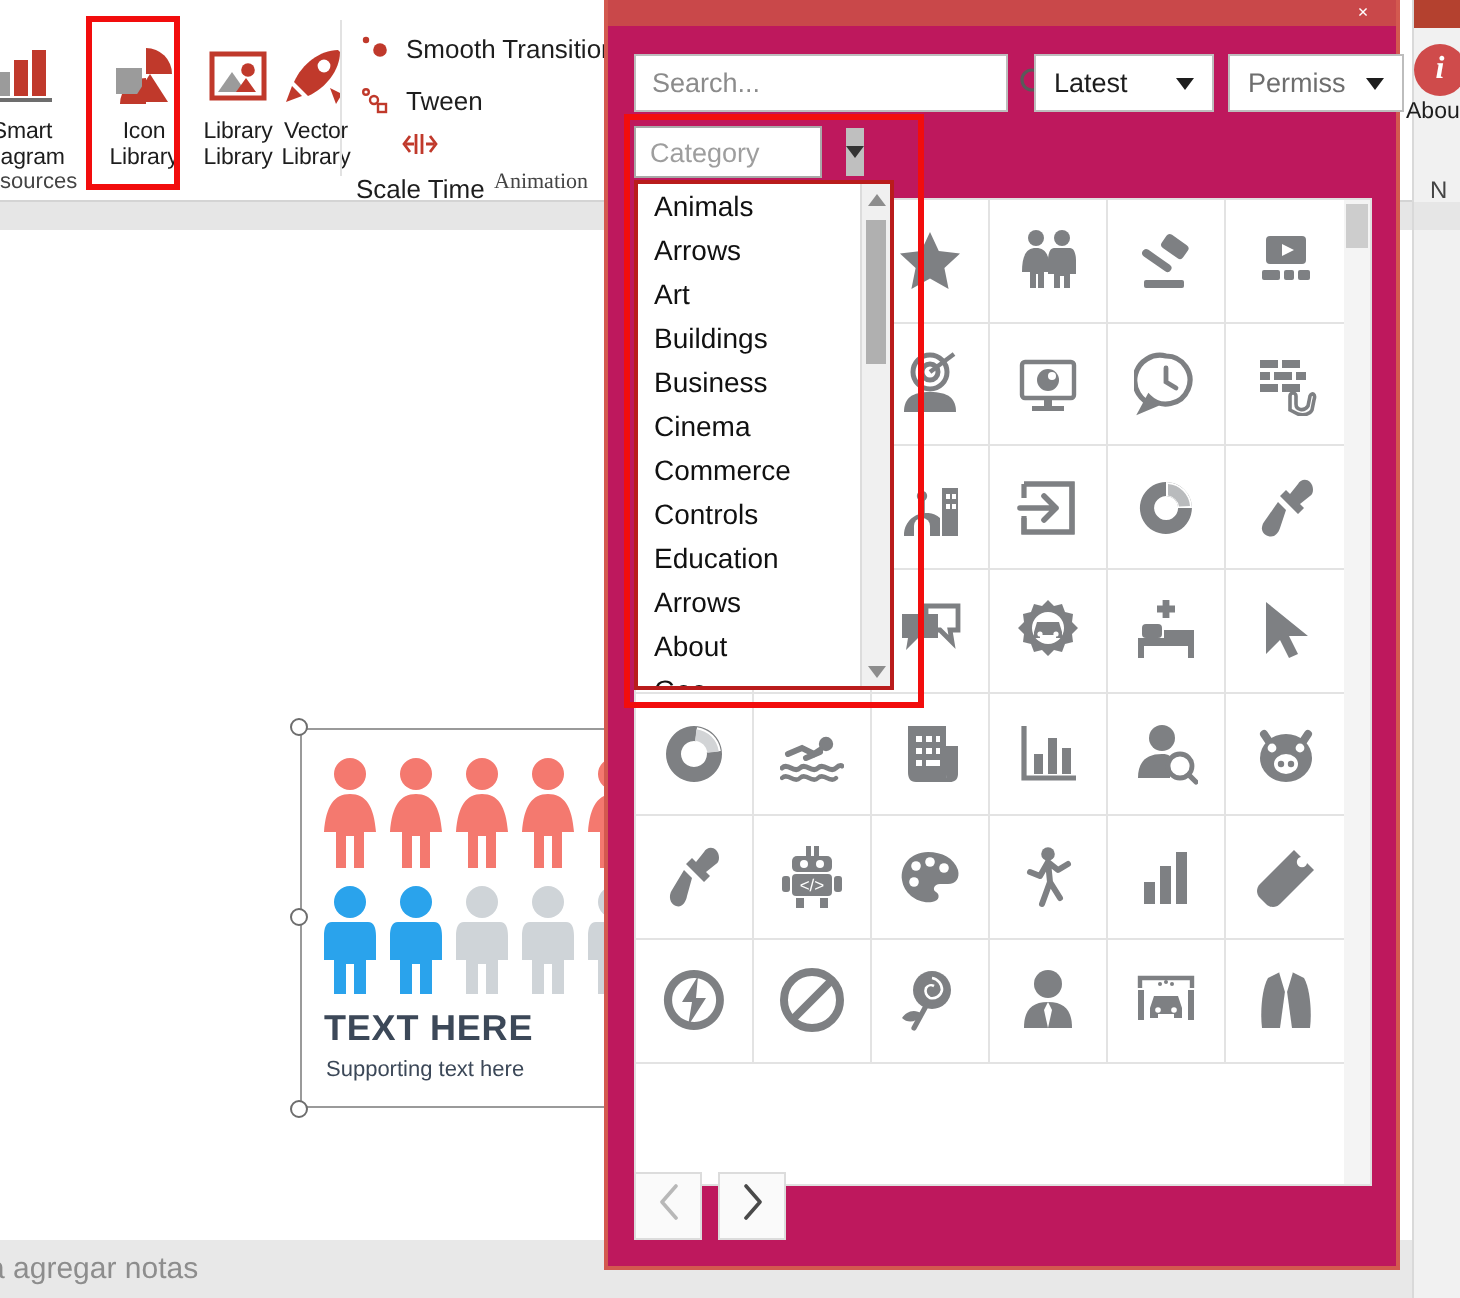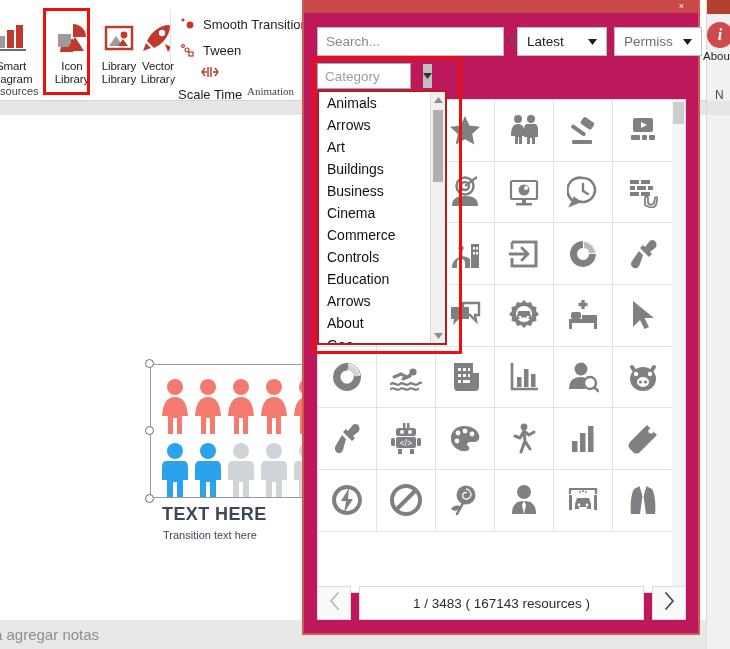--- a/index.html
+++ b/index.html
@@ -57,21 +57,21 @@
   
   .slide-area {
     position:absolute; left:0; top:101px; width:706px; bottom:29px;
     background:#ffffff;
   }
   .slide-topband {
     position:absolute; left:0; top:0; right:0; height:14px; background:#e6e6e6;
   }
 
   
-  .shape-sel { position:absolute; left:150px; top:263px; width:190px; height:134px; }
+  .shape-sel { position:absolute; left:150px; top:263px; width:190px; height:190px; }
   .shape-box { position:absolute; inset:0; border:1px solid #9a9a9a; }
   .handle {
     position:absolute; width:9px; height:9px; border-radius:50%;
     background:#ffffff; border:1px solid #6d6d6d;
   }
   .h-tl { left:-5px; top:-5px; } .h-ml { left:-5px; top:calc(50% - 5px); }
   .h-bl { left:-5px; bottom:-5px; }
   .h-tr { right:-5px; top:-5px; } .h-mr { right:-5px; top:calc(50% - 5px); }
   .h-br { right:-5px; bottom:-5px; }
 
@@ -376,21 +376,21 @@
             <circle cx="15" cy="9" r="8" fill="#cfd4d8"></circle>
             <path d="M6 19 H24 C27 19 28 22 28 26 L28 38 L23 38 L23 55 L17 55 L17 40 L13 40 L13 55 L7 55 L7 38 L2 38 L2 26 C2 22 3 19 6 19 Z" fill="#cfd4d8"></path>
           </svg>
         <svg width="30" height="56" viewBox="0 0 30 56">
             <circle cx="15" cy="9" r="8" fill="#cfd4d8"></circle>
             <path d="M6 19 H24 C27 19 28 22 28 26 L28 38 L23 38 L23 55 L17 55 L17 40 L13 40 L13 55 L7 55 L7 38 L2 38 L2 26 C2 22 3 19 6 19 Z" fill="#cfd4d8"></path>
           </svg>
       </div>
 
       <div class="txt-here">TEXT HERE</div>
-      <div class="txt-sub">Transition text here</div>
+      <div class="txt-sub">Supporting text here</div>
       <div class="minidot" style="left:156px; top:146px;"></div>
       <div class="minidot" style="left:156px; top:160px;"></div>
     </div>
   </div>
 
   <div class="notes-bar">
     <span class="notes-text">a agregar notas</span>
   </div>
 
   <div class="right-rail">
@@ -850,21 +850,20 @@
     <div class="hl-category"></div>
 
     <div class="pager">
       <div class="pg-btn">
         <span>
           <svg width="11" height="18" viewBox="0 0 11 18">
               <path d="M9 1 L2 9 L9 17" fill="none" stroke="#b8b8b8" stroke-width="1.8" stroke-linecap="round" stroke-linejoin="round"></path>
             </svg>
         </span>
       </div>
-      <div class="pg-info">1 / 3483 ( 167143 resources )</div>
       <div class="pg-btn">
         <span>
           <svg width="11" height="18" viewBox="0 0 11 18">
               <path d="M2 1 L9 9 L2 17" fill="none" stroke="#4a4a4a" stroke-width="1.8" stroke-linecap="round" stroke-linejoin="round"></path>
             </svg>
         </span>
       </div>
     </div>
 
   </div>

